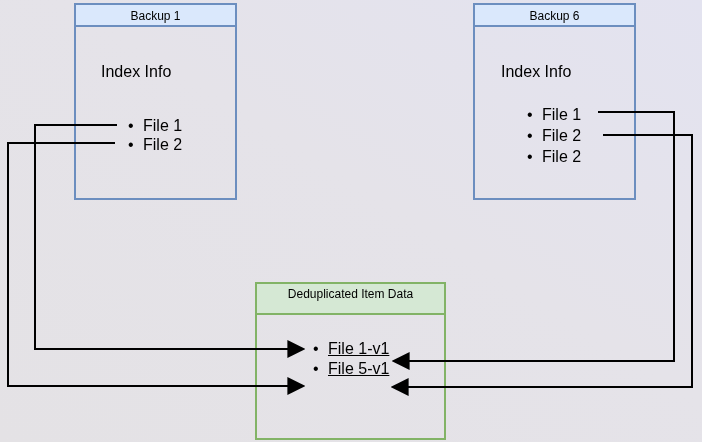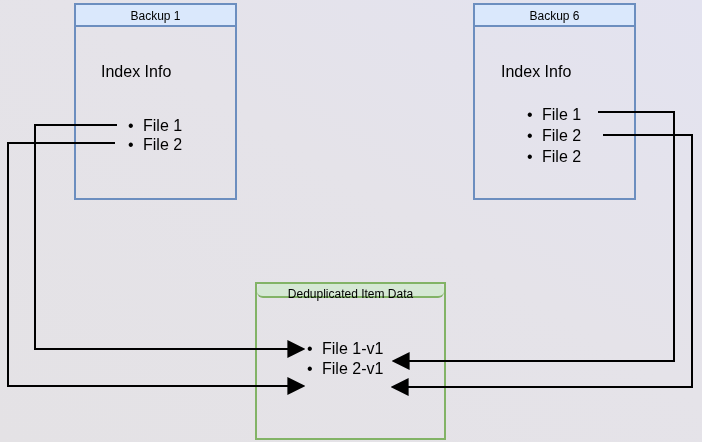--- a/index.html
+++ b/index.html
@@ -25,21 +25,21 @@
   .node.green { border-color: #82b366; }
   .node-title {
     width: 100%;
     text-align: center;
     font-weight: normal;
     font-size: 12px;
     border-bottom-style: solid;
     border-bottom-width: 2px;
   }
   .blue  .node-title { background: #dae8fc; border-bottom-color: #6c8ebf; height: 22px; line-height: 22px; }
-  .green .node-title { background: #d5e8d4; border-bottom-color: #82b366; height: 14px; line-height: 21px; border-radius: 6px; }
+  .green .node-title { background: #d5e8d4; border-bottom-color: #82b366; height: 31px; line-height: 21px; }
   .index-label {
     position: absolute;
     font-size: 16px;
     line-height: 20px;
     white-space: nowrap;
   }
   ul.file-list {
     position: absolute;
     list-style: none;
     white-space: nowrap;
@@ -89,23 +89,23 @@
     <div class="index-label" style="left:26px; top:57px;">Index Info</div>
     <ul class="file-list b2" style="left:52px; top:99px;">
       <li>File 1</li>
       <li>File 2</li>
       <li>File 2</li>
     </ul>
   </div>
 
   <div class="node green" style="left:255px; top:282px; width:191px; height:158px;">
     <div class="node-title">Deduplicated Item Data</div>
-    <ul class="file-list dd" style="left:50px; top:55px;">
+    <ul class="file-list dd" style="left:56px; top:55px;text-decoration:underline;">
       <li>File 1-v1</li>
-      <li>File 2-v1</li>
+      <li>File 5-v1</li>
     </ul>
   </div>
 
   <svg class="edges" viewBox="0 0 702 442" aria-hidden="true">
     <defs>
       <marker id="arrow" viewBox="0 0 10 10" refX="2" refY="5" markerWidth="9" markerHeight="9" orient="auto-start-reverse">
         <path d="M0,0 L10,5 L0,10 z" fill="#000"></path>
       </marker>
     </defs>
     <polyline points="117,125 35,125 35,349 291,349" marker-end="url(#arrow)"></polyline>

